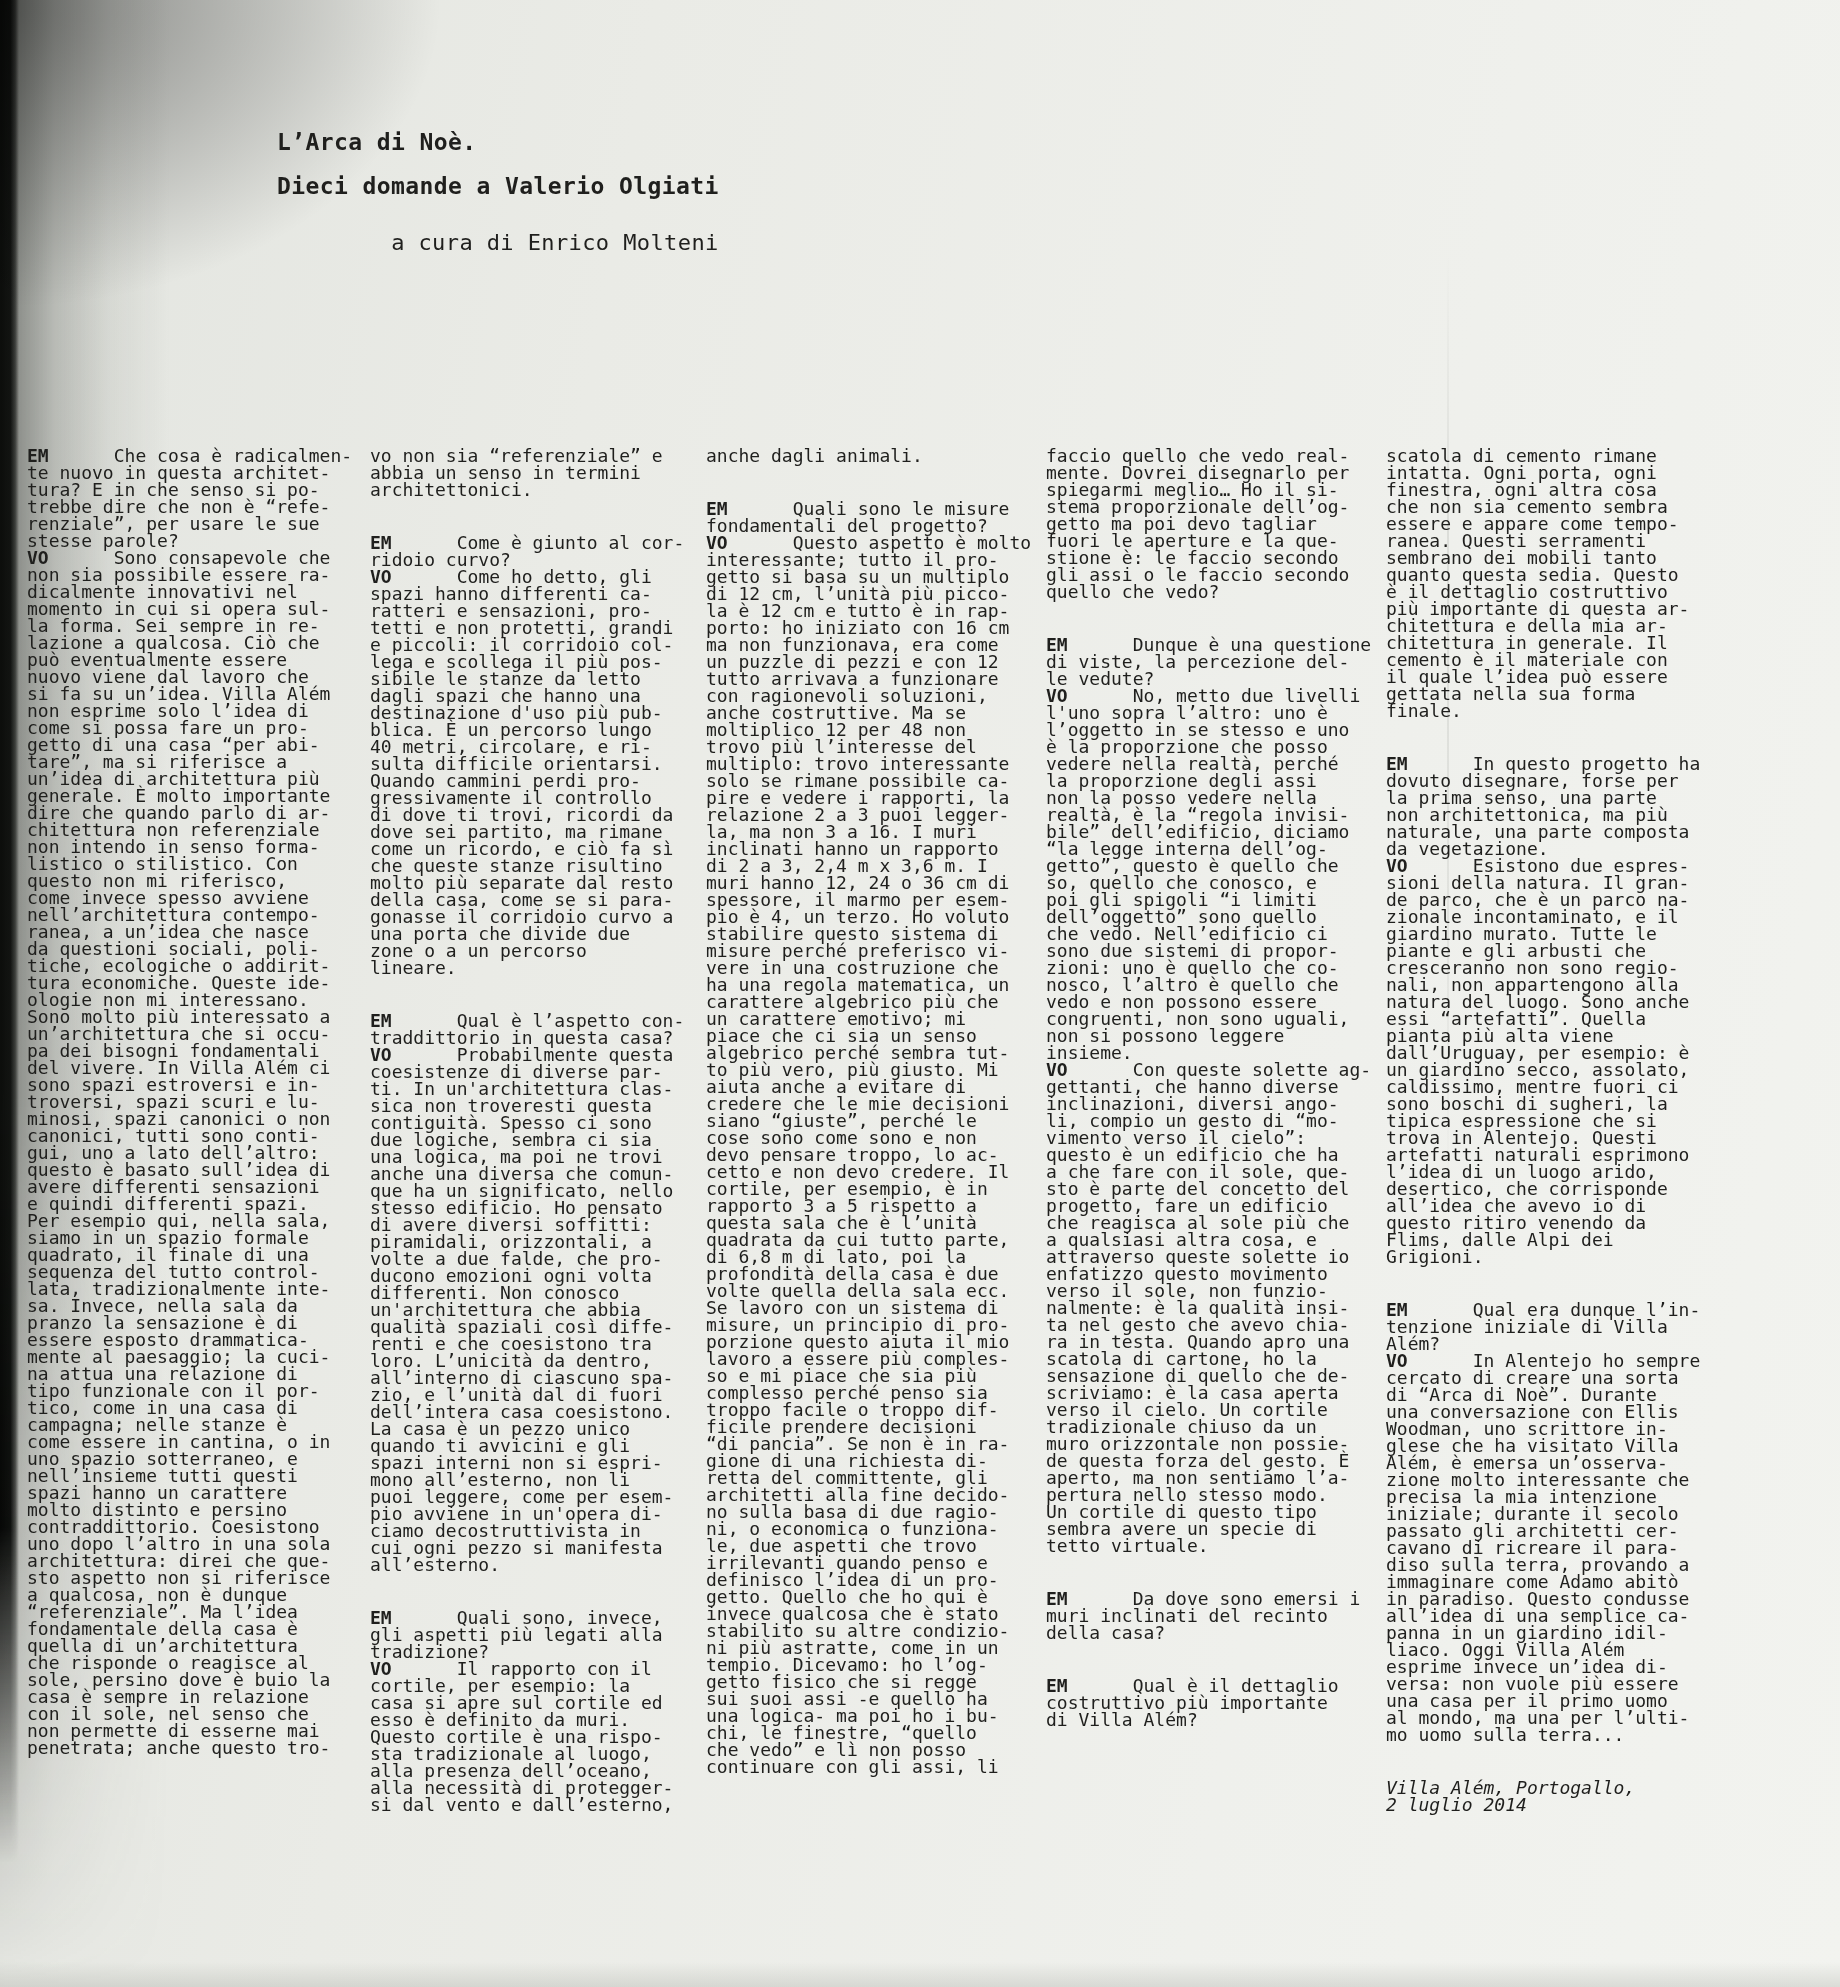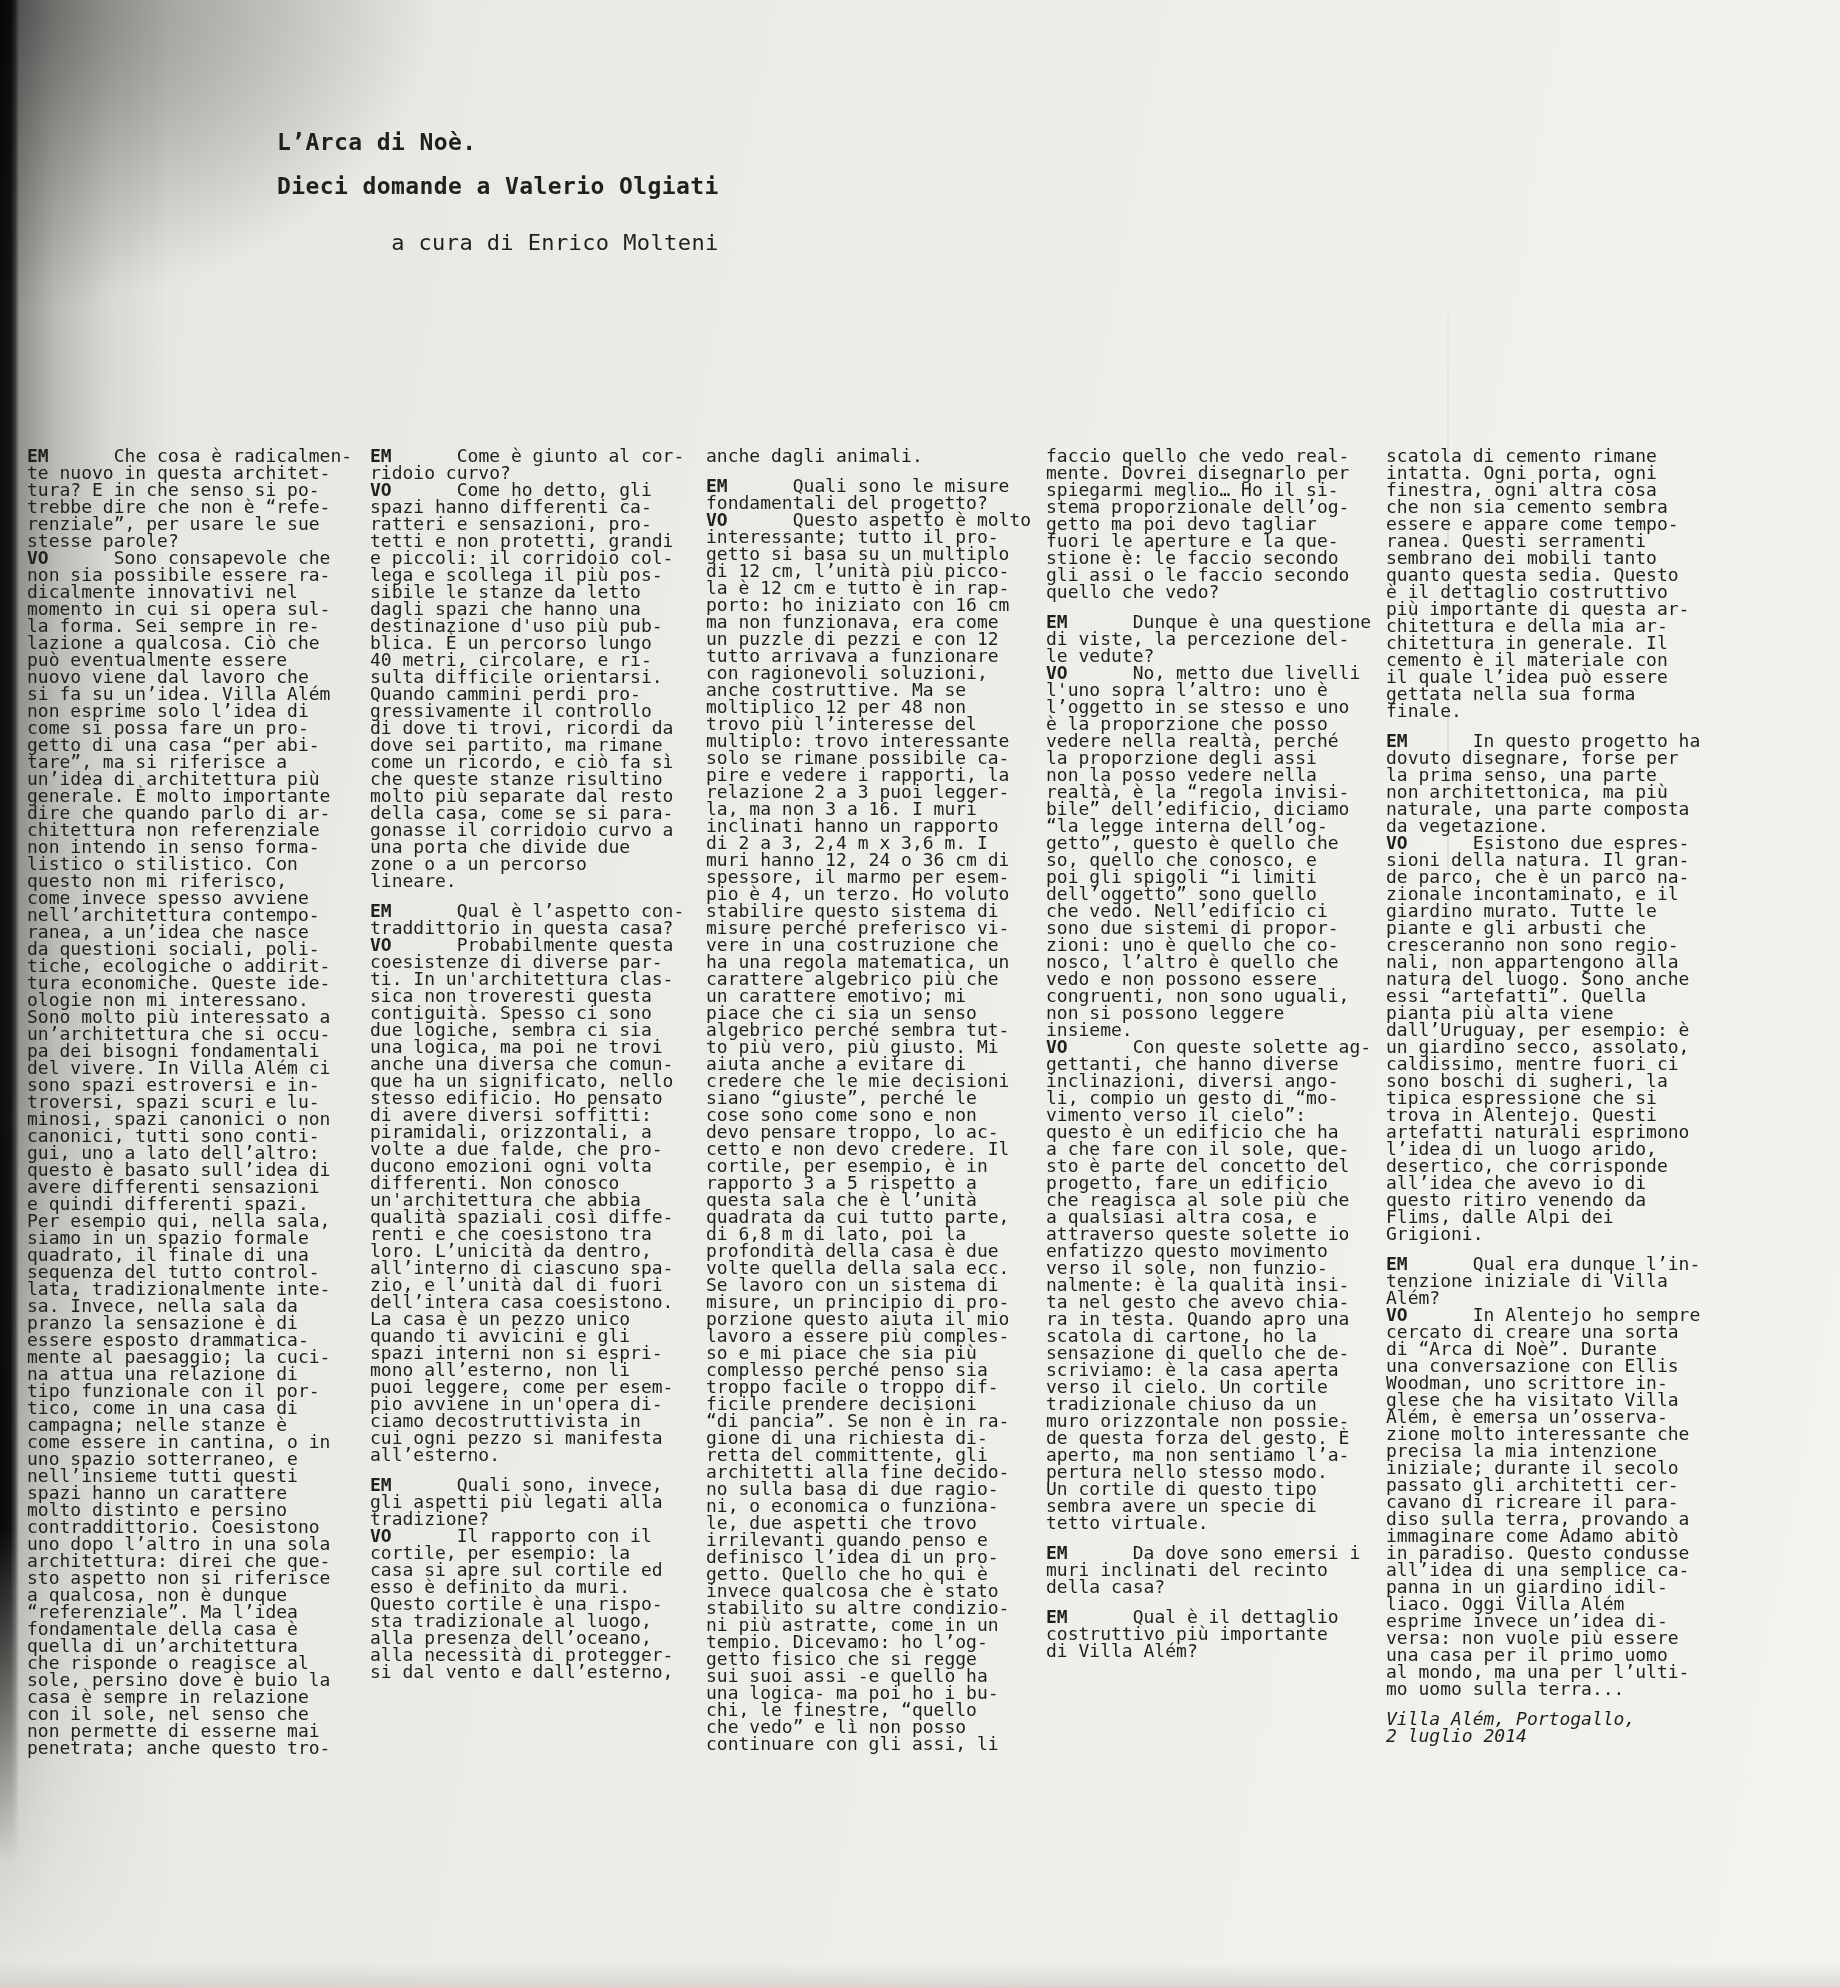--- a/index.html
+++ b/index.html
@@ -54,21 +54,21 @@
   .column{
     position:absolute;top:8px;width:326px;
     font-size:18px;line-height:17px;white-space:pre;
   }
   .column:nth-child(1){left:27px;}
   .column:nth-child(2){left:370px;}
   .column:nth-child(3){left:706px;}
   .column:nth-child(4){left:1046px;}
   .column:nth-child(5){left:1386px;}
   .para{margin:0;}
-  .para.gap{margin-top:13px;}
+  .para.gap{margin-top:36px;}
   .para:first-child{margin-top:0;}
   .spk{font-weight:bold;}
   .para.italic{font-style:italic;}
 </style>
 </head>
 <body>
 
 <div class="page" style="color: rgb(31, 31, 29);">
   <div class="spine"></div>
   <div class="gutter-shadow"></div>
@@ -152,21 +152,23 @@
 a qualcosa, non è dunque
 “referenziale”. Ma l’idea
 fondamentale della casa è
 quella di un’architettura
 che risponde o reagisce al
 sole, persino dove è buio la
 casa è sempre in relazione
 con il sole, nel senso che
 non permette di esserne mai
 penetrata; anche questo tro-</span></div></div>
-      <div class="column"><div class="para gap"><span class="spk">EM</span><span>      Come è giunto al cor-
+      <div class="column"><div class="para"><span>vo non sia “referenziale” e
+abbia un senso in termini
+architettonici.</span></div><div class="para gap"><span class="spk">EM</span><span>      Come è giunto al cor-
 ridoio curvo?</span></div><div class="para"><span class="spk">VO</span><span>      Come ho detto, gli
 spazi hanno differenti ca-
 ratteri e sensazioni, pro-
 tetti e non protetti, grandi
 e piccoli: il corridoio col-
 lega e scollega il più pos-
 sibile le stanze da letto
 dagli spazi che hanno una
 destinazione d'uso più pub-
 blica. È un percorso lungo

